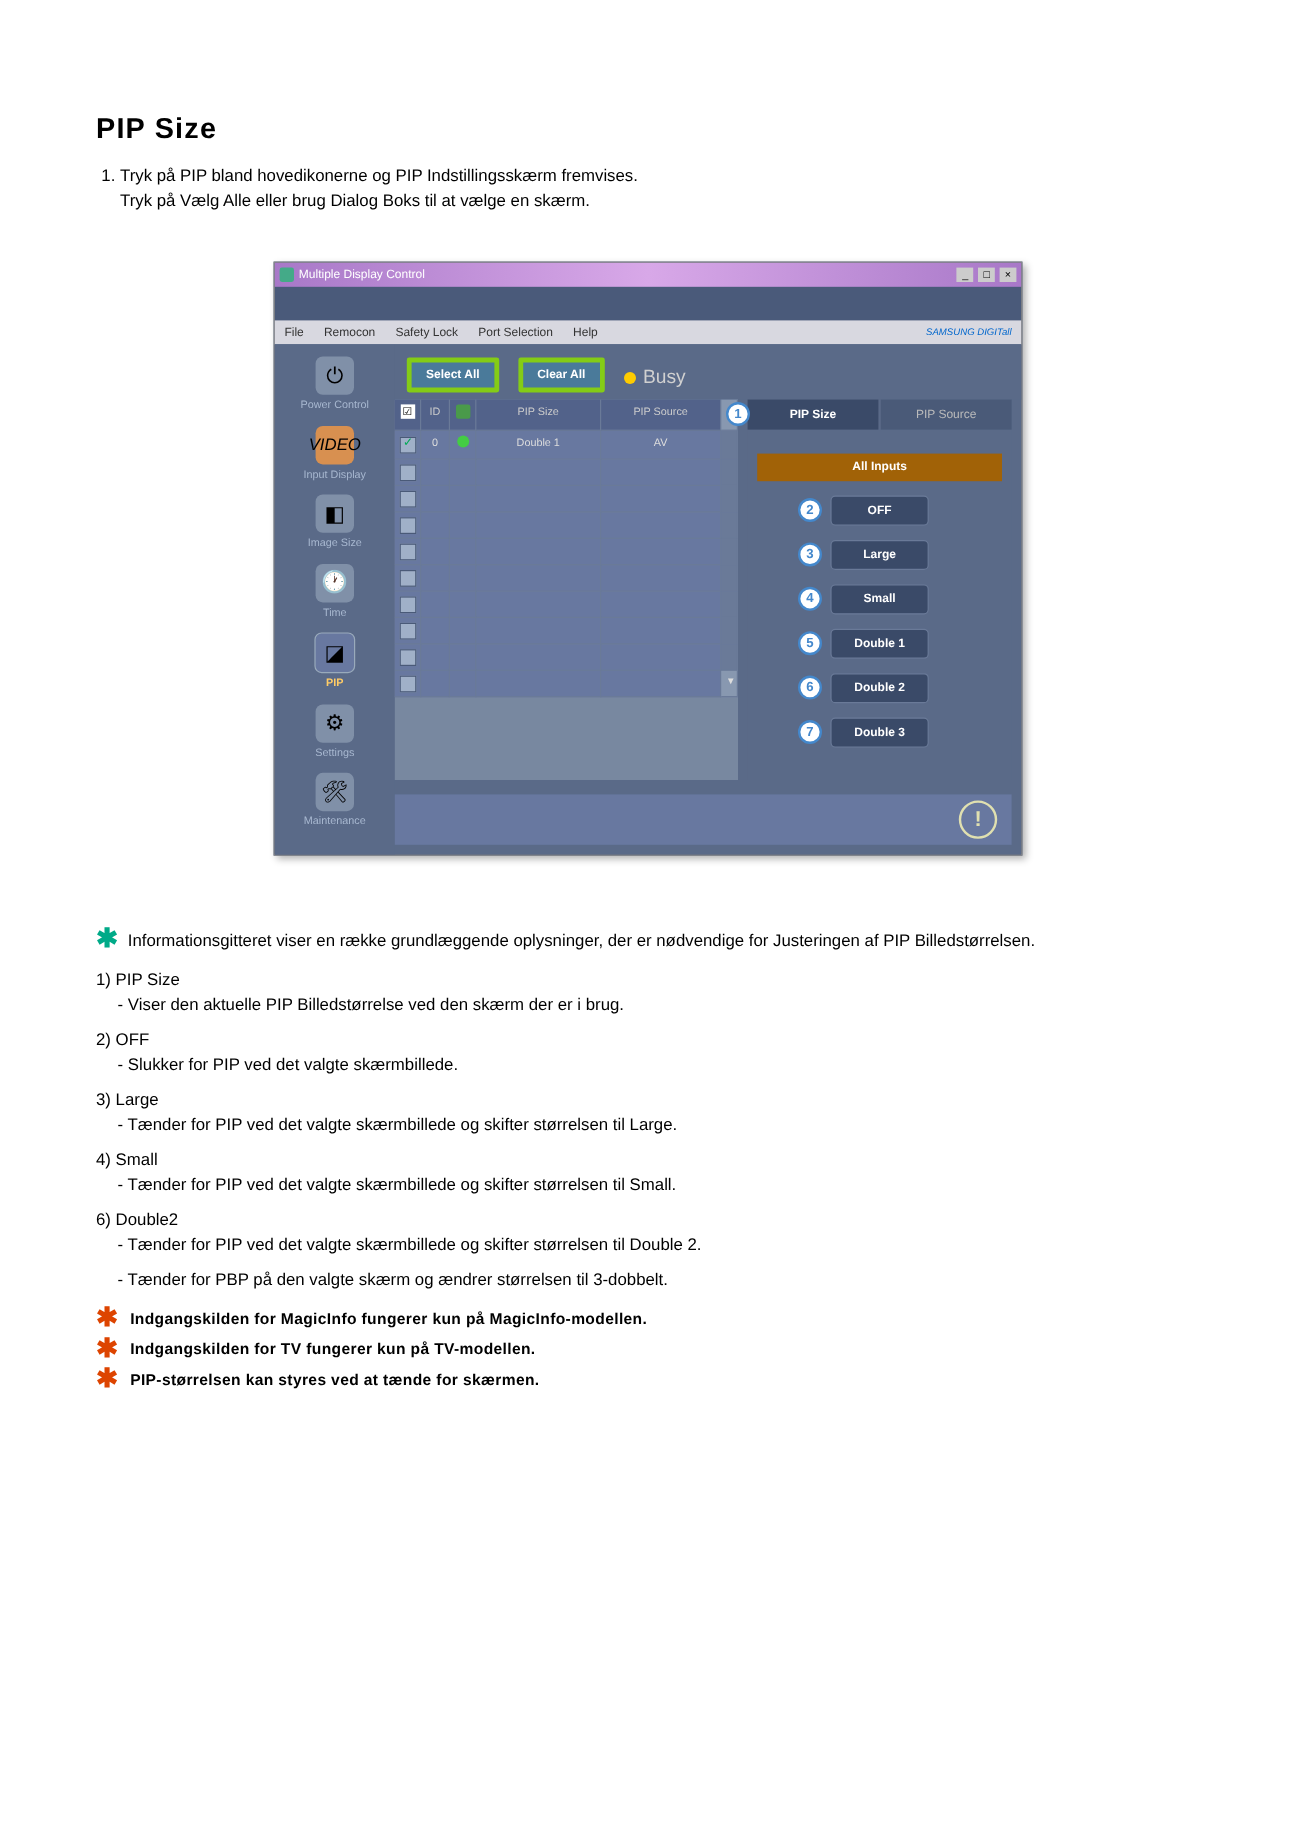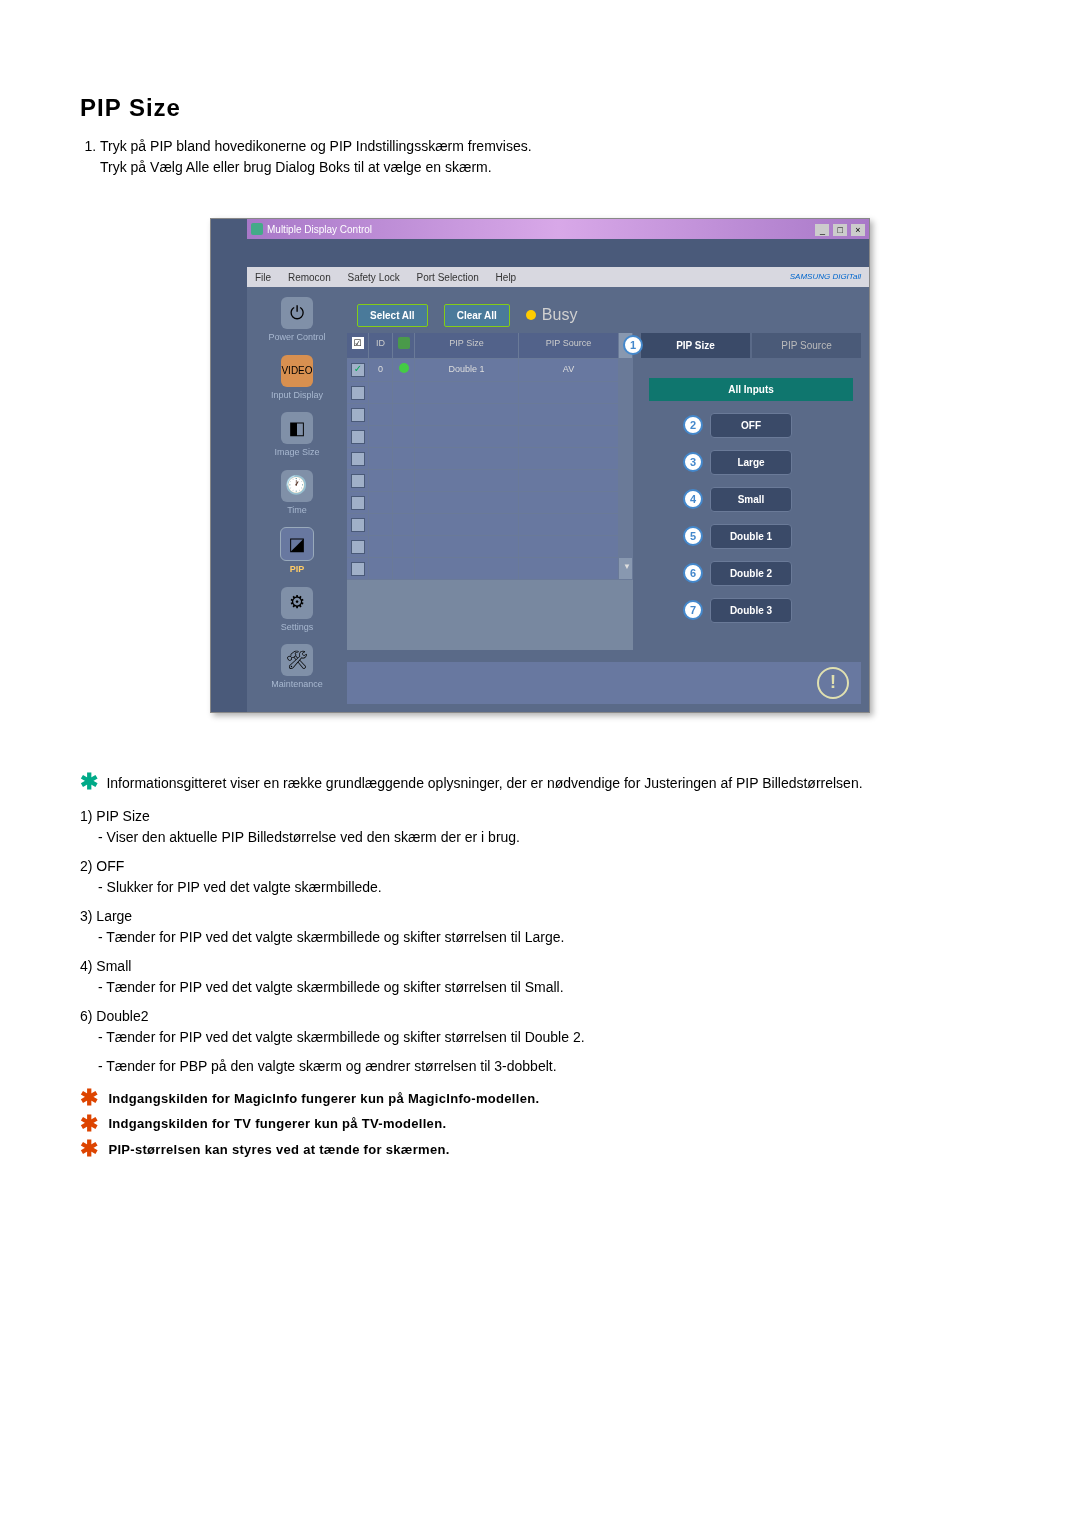--- a/index.html
+++ b/index.html
@@ -27,21 +27,20 @@
   .intro-list li {
     list-style-type: decimal;
     margin-bottom: 4px;
   }
   .screenshot {
     width: 622px;
     margin: 20px auto 60px auto;
     background: #4a5a7a;
     border: 1px solid #888;
     box-shadow: 3px 3px 6px rgba(0,0,0,0.3);
-    padding-left: 36px;
   }
   .titlebar {
     height: 20px;
     background: linear-gradient(to right, #a878c8, #d8a8e8, #a878c8);
     display: flex;
     align-items: center;
     padding: 0 4px;
     font-size: 10px;
     color: #fff;
     justify-content: space-between;
@@ -135,21 +134,21 @@
     display: flex;
     align-items: flex-end;
     padding: 0 10px 6px;
     gap: 16px;
   }
   .btn {
     background: #4a7a9a;
     color: #fff;
     font-size: 10px;
     padding: 3px 12px;
-    border: 1px solid #84cc16;
+    border: 4px solid #84cc16;
     border-radius: 2px;
     font-weight: bold;
   }
   .busy {
     display: flex;
     align-items: center;
     gap: 6px;
     color: #d0d0d0;
     font-size: 16px;
   }
@@ -278,21 +277,21 @@
     justify-content: center;
   }
   .panel-body {
     padding: 20px 8px 10px;
     display: flex;
     flex-direction: column;
     align-items: center;
     gap: 12px;
   }
   .all-inputs {
-    background: #0f766e;
+    background: #a16207;
     color: #fff;
     font-size: 10px;
     font-weight: bold;
     text-align: center;
     padding: 4px 0;
     width: 100%;
   }
   .option-btn {
     width: 80px;
     background: #3a4a68;
@@ -403,21 +402,21 @@
     </div>
     <div class="menubar-right">SAMSUNG DIGITall</div>
   </div>
   <div class="app-body">
     <div class="sidebar">
       <div class="sidebar-item">
         <div class="sidebar-icon">⏻</div>
         <div class="sidebar-label">Power Control</div>
       </div>
       <div class="sidebar-item">
-        <div class="sidebar-icon" style="background:#d89050;font-size:10px;">VIDEO</div>
+        <div class="sidebar-icon" style="background:#d89050;font-size:14px;font-style:italic;">VIDEO</div>
         <div class="sidebar-label">Input Display</div>
       </div>
       <div class="sidebar-item">
         <div class="sidebar-icon">◧</div>
         <div class="sidebar-label">Image Size</div>
       </div>
       <div class="sidebar-item">
         <div class="sidebar-icon">🕐</div>
         <div class="sidebar-label">Time</div>
       </div>

